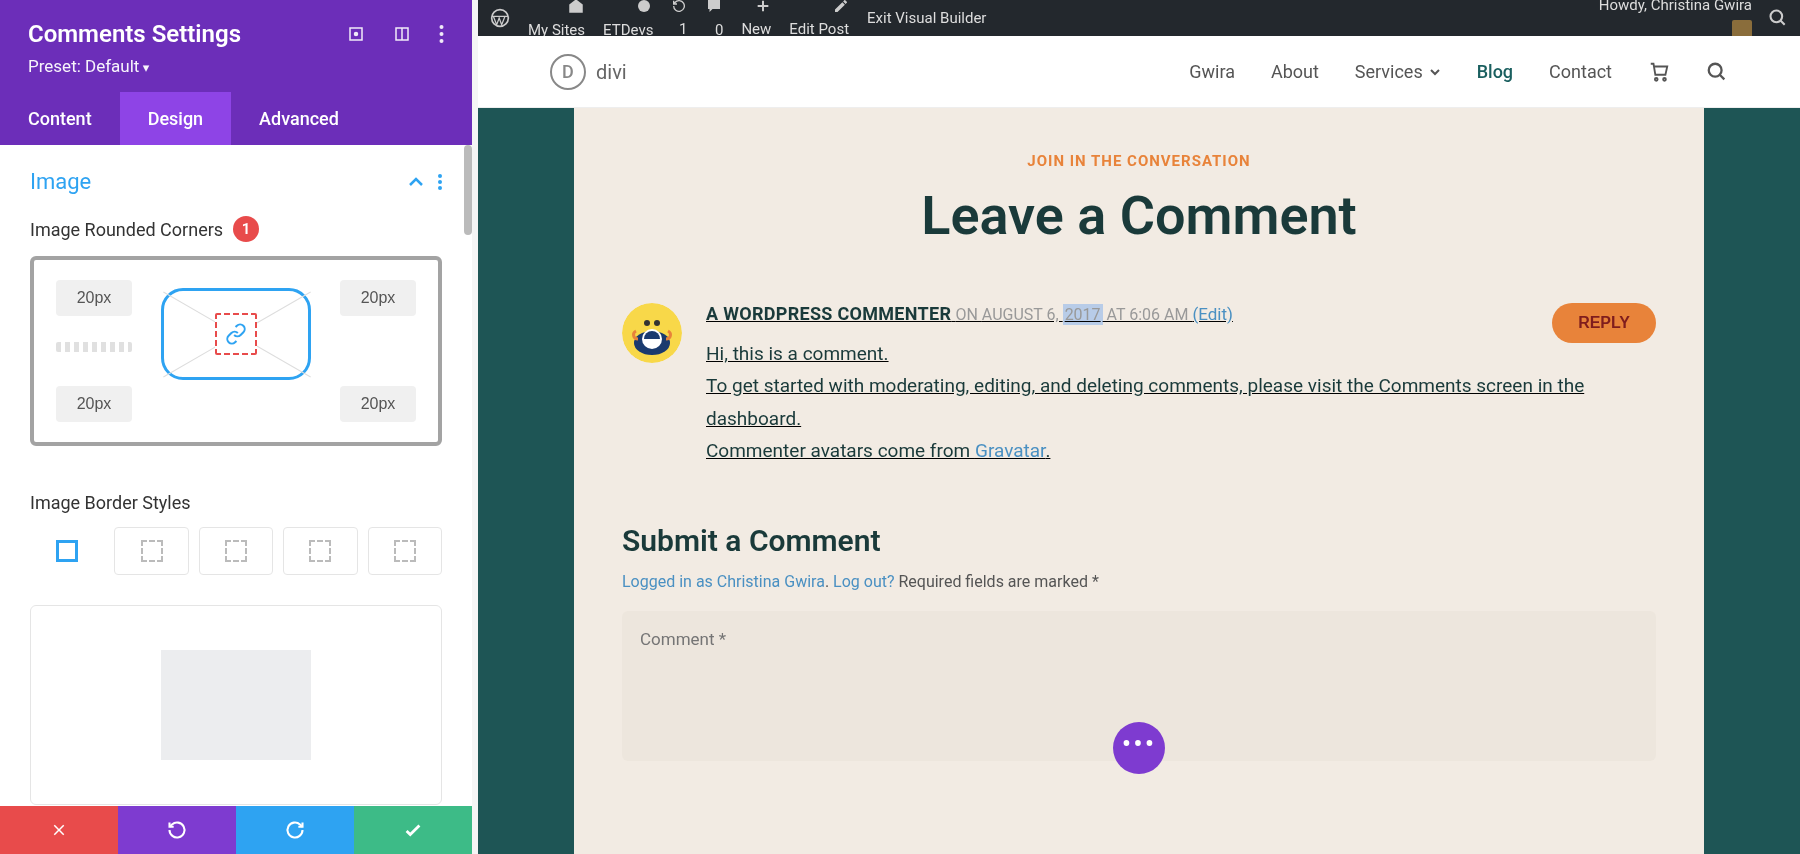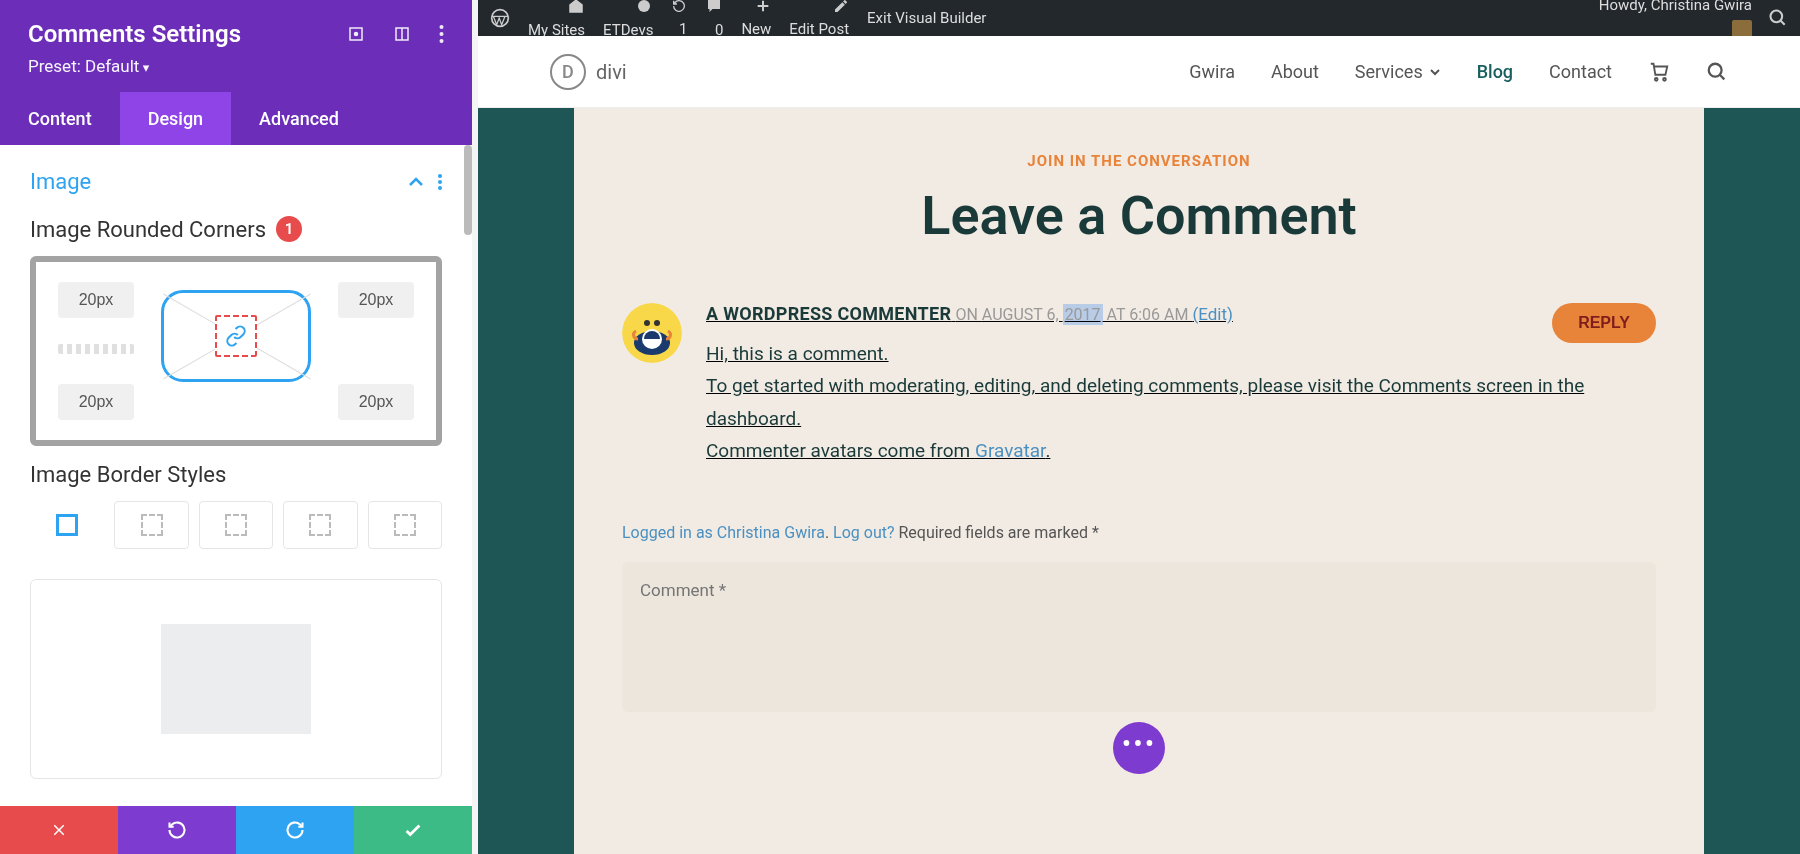--- a/index.html
+++ b/index.html
@@ -21,24 +21,24 @@
 .sidebar-body { flex: 1; overflow-y: auto; padding: 24px 30px; position: relative; }
 .scroll-indicator { position: absolute; right: 0; top: 0; width: 8px; height: 90px; background: #bbb; border-radius: 4px; }
 
 .section-header { display: flex; justify-content: space-between; align-items: center; margin-bottom: 22px; }
 .section-title { color: #2ea3f2; font-size: 22px; font-weight: 400; }
 .section-controls { display: flex; gap: 14px; align-items: center; }
 .section-controls span { color: #2ea3f2; cursor: pointer; font-size: 18px; }
 .section-controls .dots { color: #2ea3f2; }
 
 .field-label-row { display: flex; align-items: center; gap: 10px; margin-bottom: 14px; }
-.field-label { font-size: 22px; color: #333; font-weight: 400; }
+.field-label { font-size: 18px; color: #333; font-weight: 400; }
 .badge { width: 26px; height: 26px; border-radius: 50%; background: #e84b4b; color: #fff; display: flex; align-items: center; justify-content: center; font-size: 15px; font-weight: 600; }
 
-.corners-box { border: 6px solid #a3a3a3; border-radius: 6px; padding: 26px; margin-bottom: 16px; position: relative; height: 190px; }
+.corners-box { border: 4px solid #a3a3a3; border-radius: 6px; padding: 26px; margin-bottom: 46px; position: relative; height: 190px; }
 .corner-input { position: absolute; width: 76px; height: 36px; background: #f0f0f0; border: none; border-radius: 4px; text-align: center; font-size: 16px; color: #555; }
 .corner-tl { top: 20px; left: 22px; }
 .corner-tr { top: 20px; right: 22px; }
 .corner-bl { bottom: 20px; left: 22px; }
 .corner-br { bottom: 20px; right: 22px; }
 .corners-preview { position: absolute; top: 28px; left: 50%; transform: translateX(-50%); width: 150px; height: 92px; border: 3px solid #2ea3f2; border-radius: 22px; background: #fff; }
 .corners-preview::before, .corners-preview::after { content: ""; position: absolute; background: #ddd; }
 .corners-preview .diag1 { position: absolute; width: 170px; height: 1px; background: #ddd; top: 50%; left: -12px; transform: rotate(30deg); }
 .corners-preview .diag2 { position: absolute; width: 170px; height: 1px; background: #ddd; top: 50%; left: -12px; transform: rotate(-30deg); }
 .link-icon { position: absolute; top: 50%; left: 50%; transform: translate(-50%, -50%); width: 42px; height: 42px; border: 2px dashed #e84b4b; display: flex; align-items: center; justify-content: center; border-radius: 2px; background: #fff; }
@@ -359,20 +359,21 @@
           </div>
           <div class="comment-text">
             <p>Hi, this is a comment.</p>
             <p>To get started with moderating, editing, and deleting comments, please visit the Comments screen in the dashboard.</p>
             <p><span>Commenter avatars come from </span><a>Gravatar</a><span>.</span></p>
           </div>
         </div>
         <button class="reply-btn">REPLY</button>
       </div>
 
+      <div class="submit-title">Submit a Comment</div>
       <div class="login-status">
         <a>Logged in as Christina Gwira</a><span>. </span><a>Log out?</a><span> Required fields are marked *</span>
       </div>
       <textarea class="comment-textarea" placeholder="Comment *" style=""></textarea>
 
       <div class="fab">
           <span>•••</span>
         </div>
     </div>
   </div>

